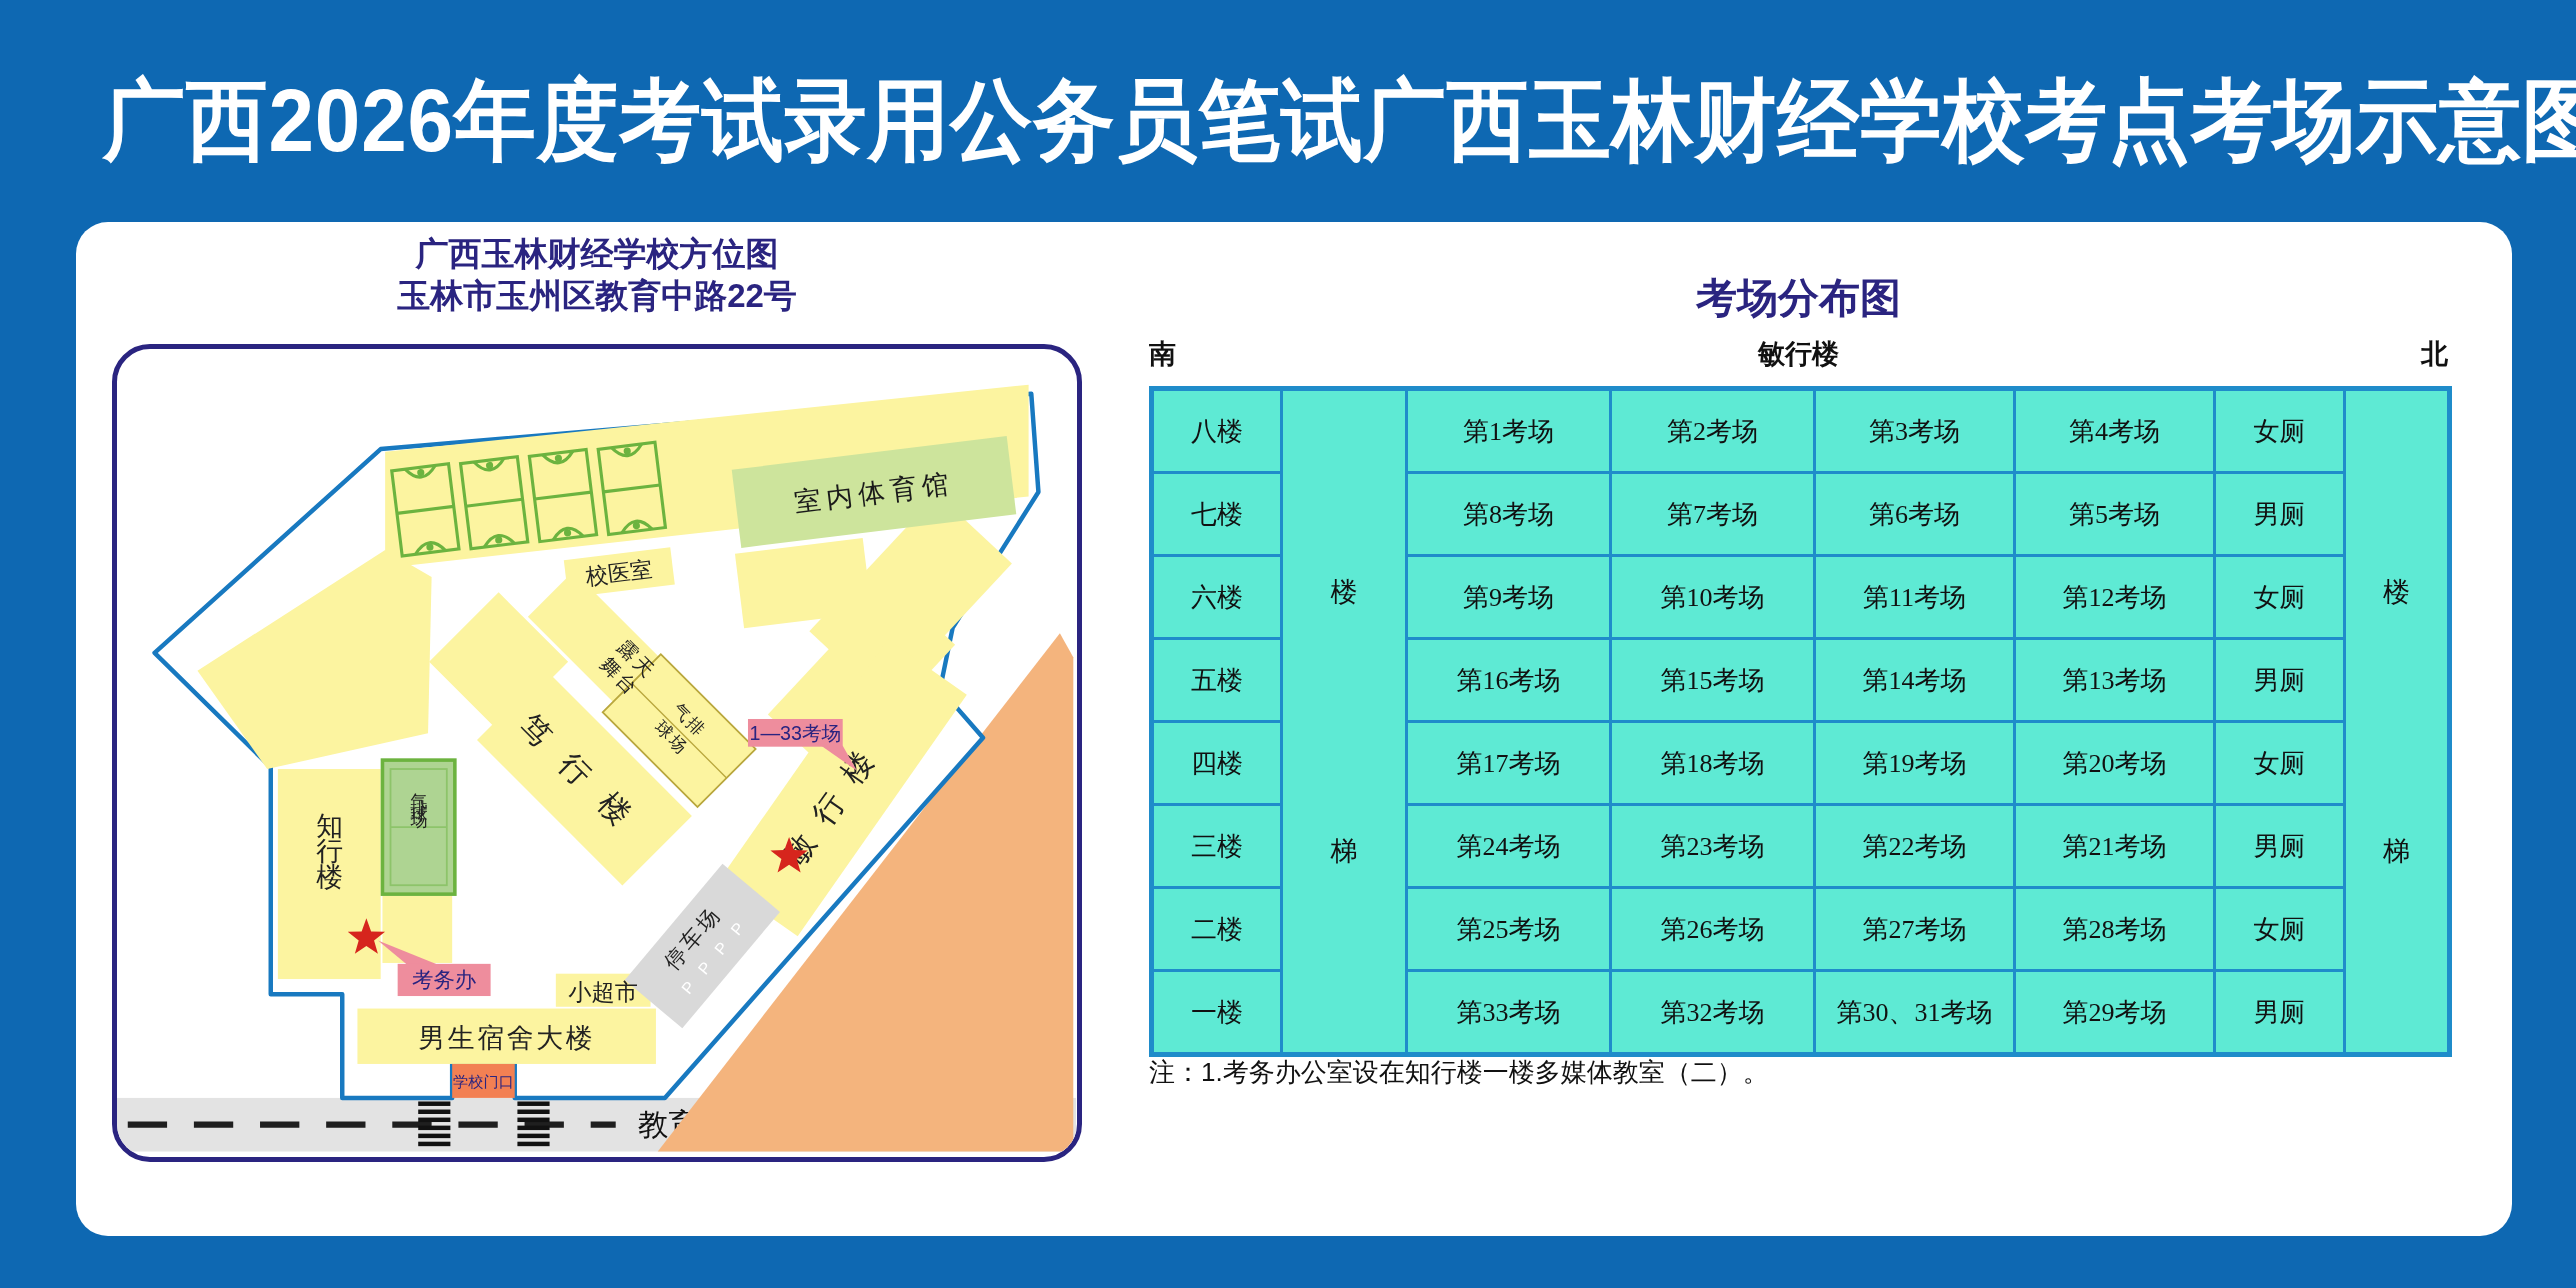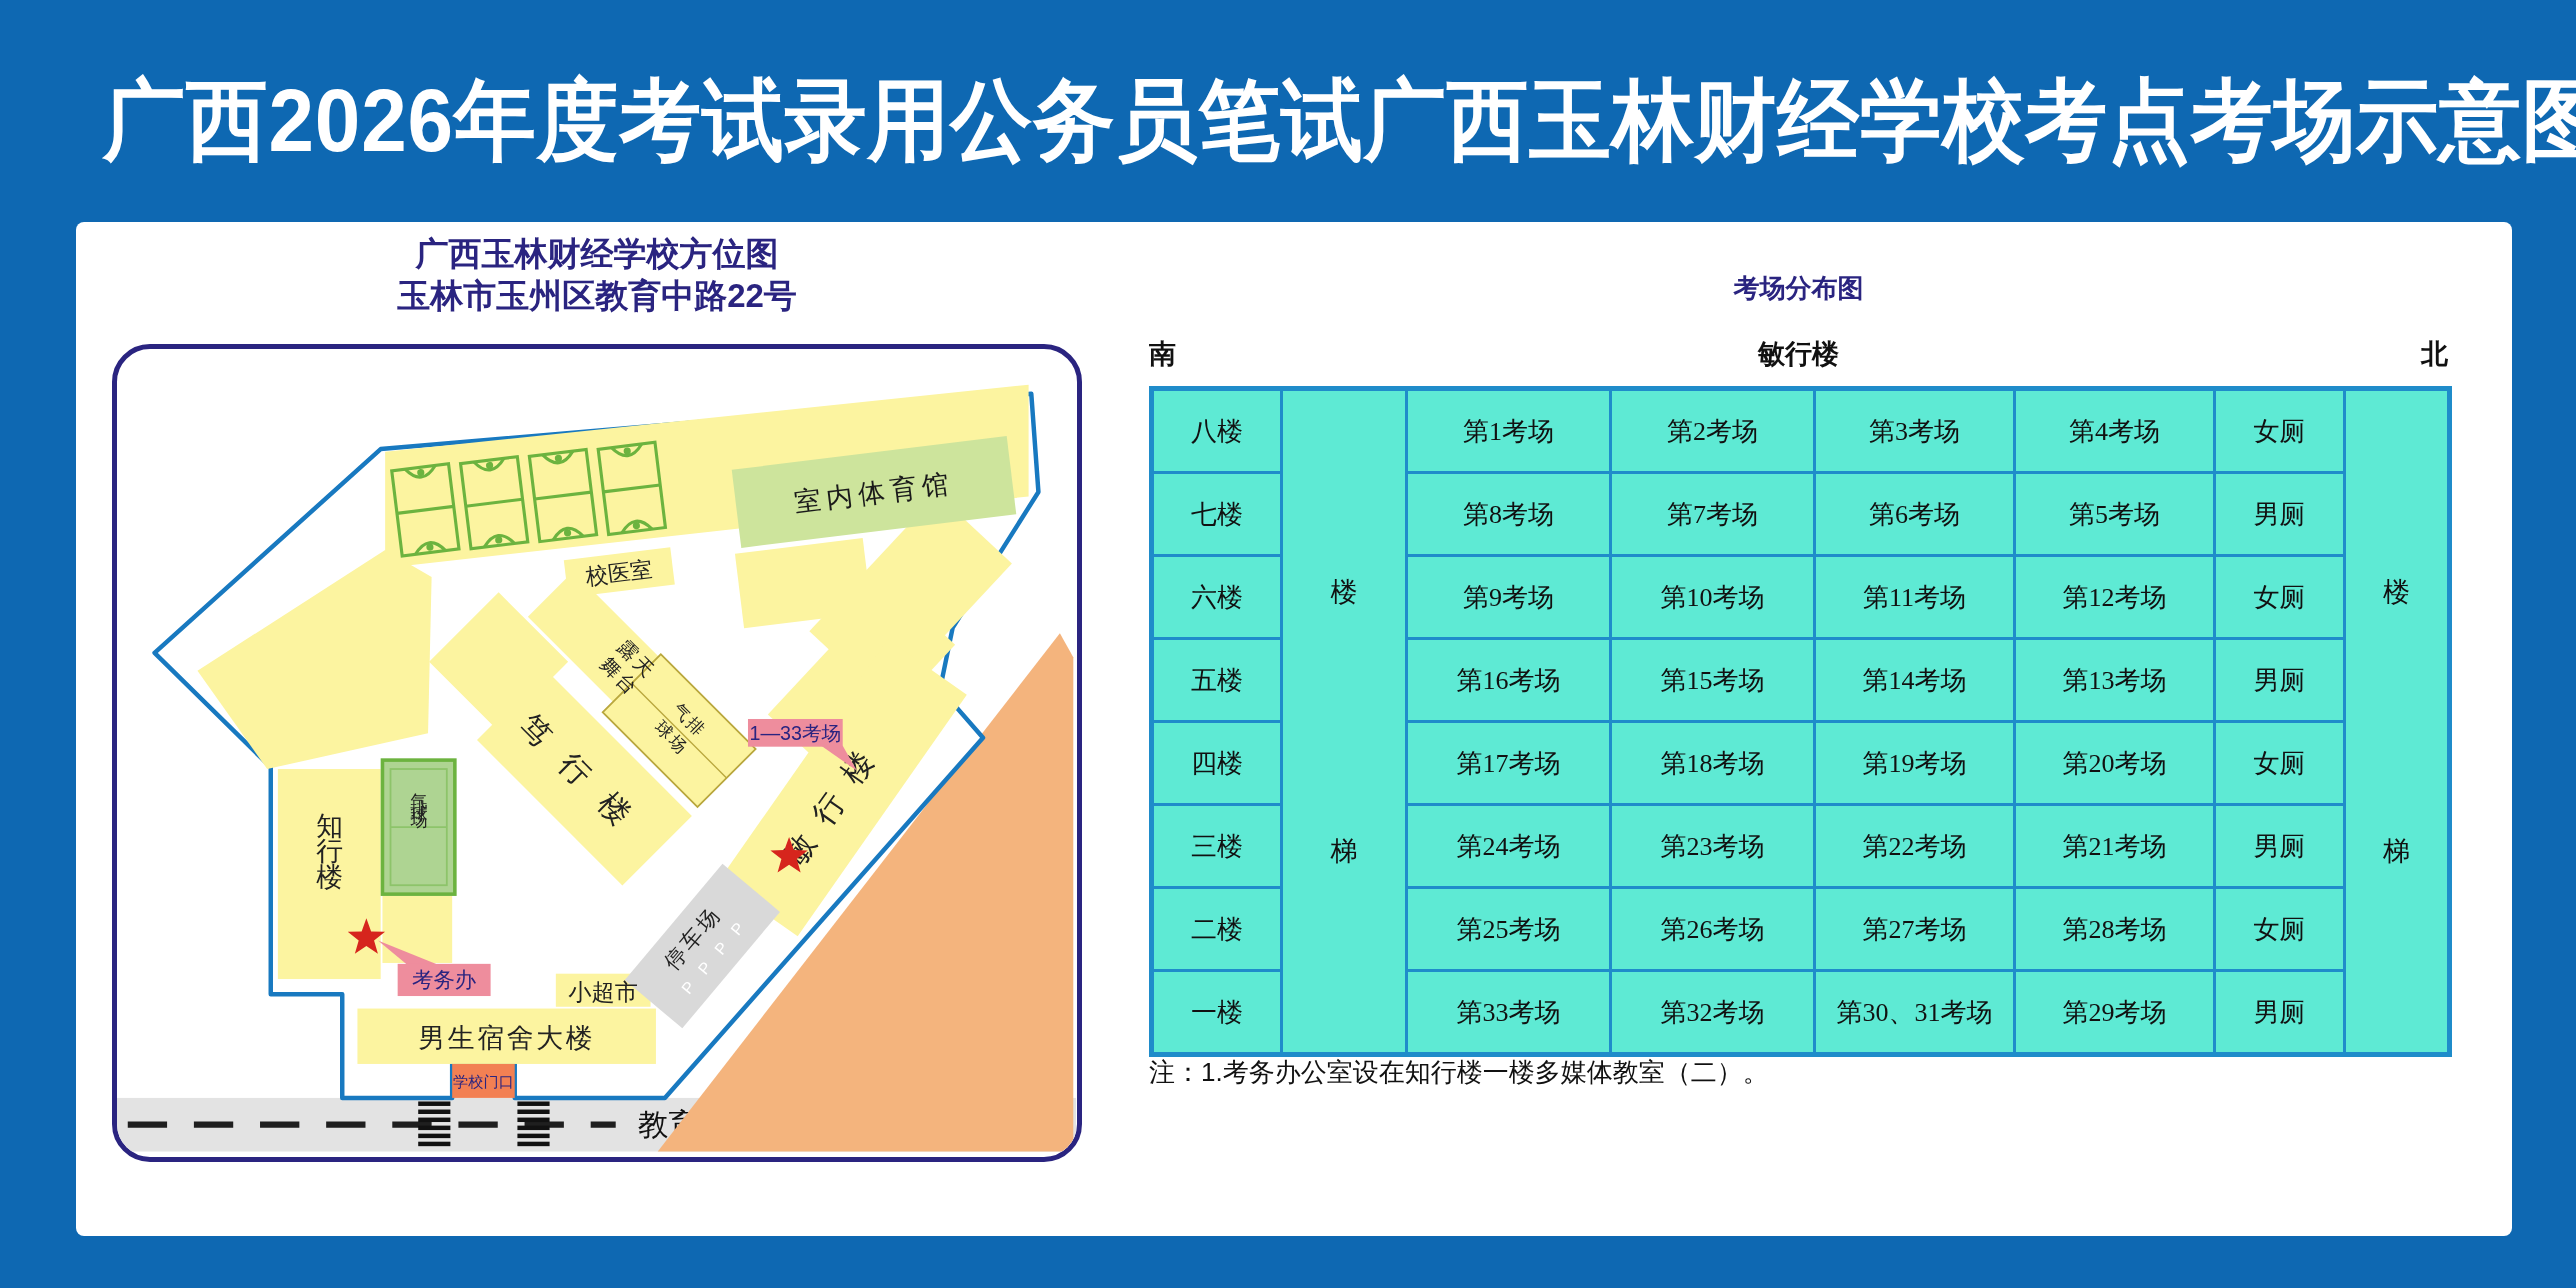--- a/index.html
+++ b/index.html
@@ -9,34 +9,34 @@
     font-family:"Liberation Sans","DejaVu Sans",sans-serif;
   }
   .abs{position:absolute;}
   .main-title{
     left:0;top:61px;width:2576px;text-align:center;
     color:#ffffff;font-size:89px;font-weight:900;white-space:nowrap;
     transform:scaleX(.92);transform-origin:center;letter-spacing:0.9px;
   }
   .panel{
     left:76px;top:222px;width:2436px;height:1014px;
-    background:#ffffff;border-radius:8px;
+    background:#ffffff;border-radius:32px;
   }
   .map-subtitle{
     left:36px;top:10.7px;width:970px;text-align:center;
     color:#2a2480;font-size:33px;font-weight:bold;line-height:42px;
   }
   .map-frame{
     left:36px;top:122px;width:970px;height:818px;
     border:5.4px solid #2a2480;border-radius:38px;box-sizing:border-box;
     overflow:hidden;background:#fff;
   }
   .dist-title{
     left:1073px;top:49px;width:1299px;text-align:center;
-    color:#2a2480;font-size:26px;font-weight:bold;
+    color:#2a2480;font-size:41px;font-weight:bold;
   }
   .dist-header{
     left:1073px;top:114px;width:1299px;
     display:grid;grid-template-columns:1fr auto 1fr;align-items:center;
     color:#111;font-size:27px;font-weight:bold;
   }
   .dist-header .south{justify-self:start;}
   .dist-header .north{justify-self:end;}
   .dist-table{left:1073px;top:164px;border-collapse:collapse;table-layout:fixed;
     border:5.4px solid #1f8cca;background:#fff;}

